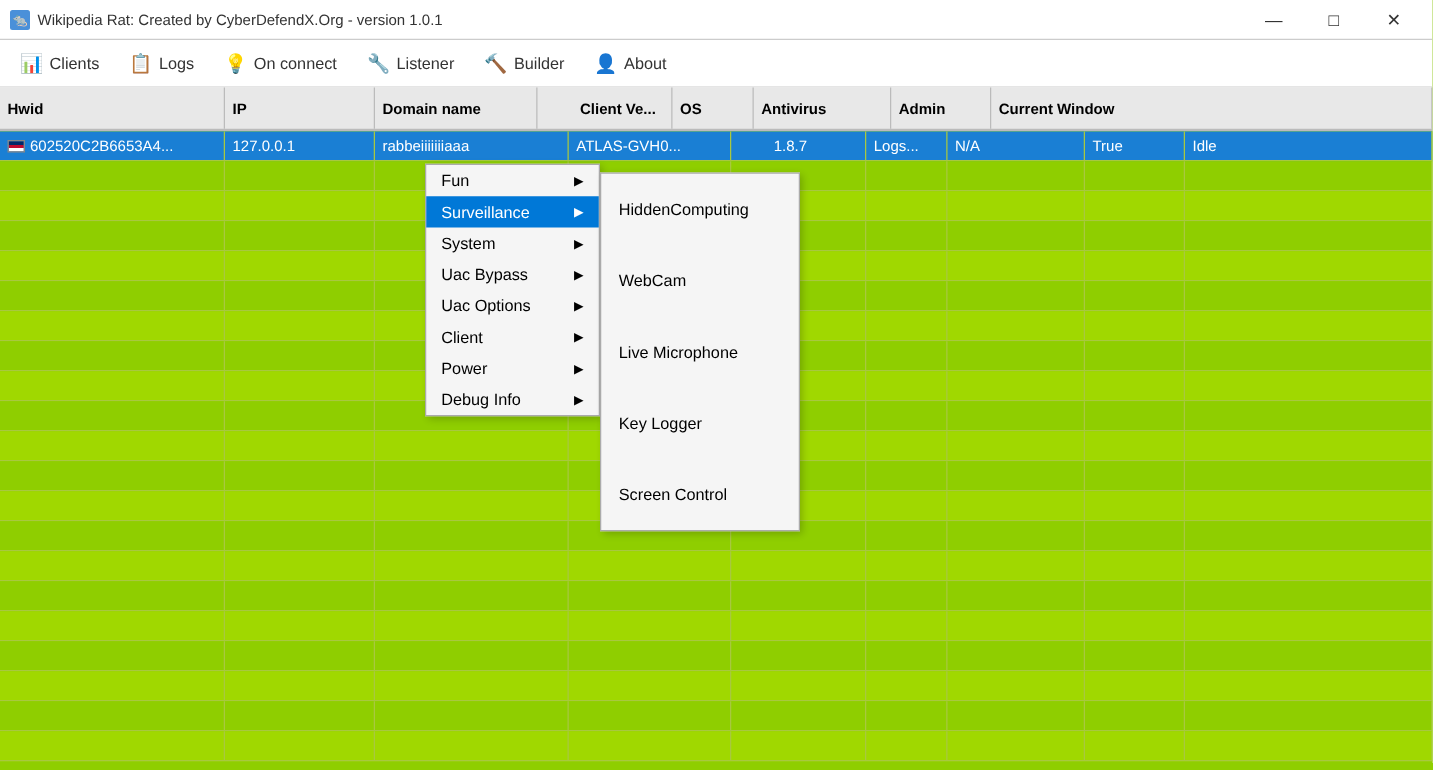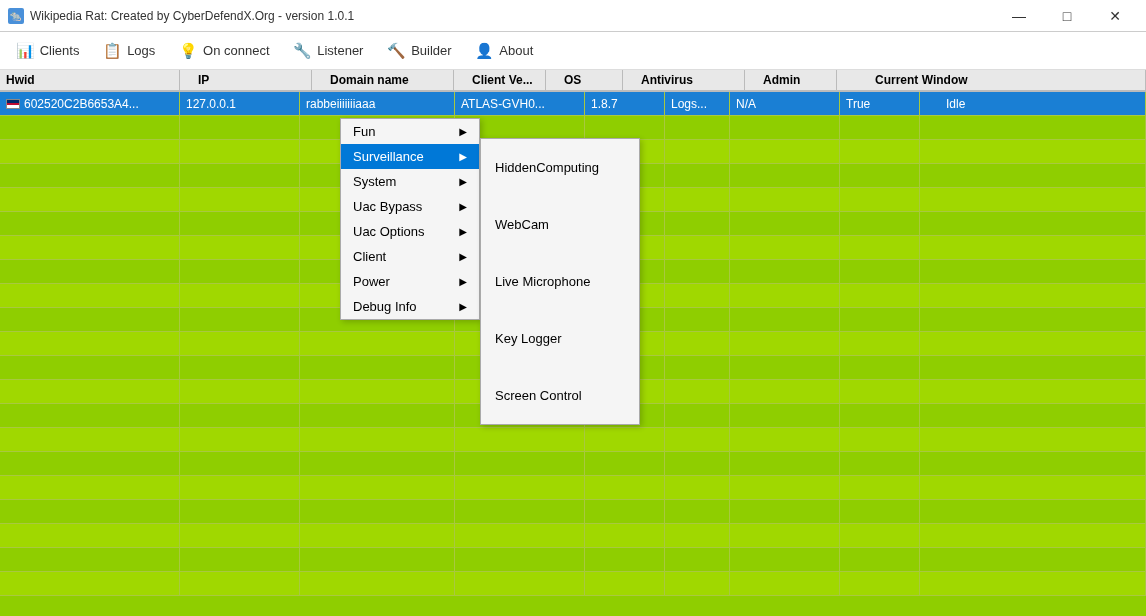--- a/index.html
+++ b/index.html
@@ -27,21 +27,21 @@
       display: flex; align-items: center; gap: 5px;
       padding: 4px 12px; cursor: pointer; border-radius: 3px;
       font-size: 13px; color: #333; user-select: none;
     }
     .menu-item-icon { font-size: 15px; }
 
     
     #table-header {
       display: flex; background: #e8e8e8;
       border-bottom: 2px solid #bbb;
-      height: 22px; align-items: flex-end; gap: 12px;
+      height: 35px; align-items: flex-end;
     }
     .col-header {
       padding: 3px 6px; font-size: 12px; font-weight: bold;
       border-right: 1px solid #bbb; overflow: hidden; white-space: nowrap;
       height: 100%; display: flex; align-items: center;
     }
 
     
     #table-body { flex: 1; overflow-y: auto; }
     .table-row { display: flex; height: 24px; border-bottom: 1px solid #a8c840; align-items: center; }
@@ -50,25 +50,25 @@
     .cell {
       padding: 2px 6px; font-size: 12px; border-right: 1px solid #a8c840;
       overflow: hidden; white-space: nowrap; height: 100%; display: flex; align-items: center;
     }
 
     
     .col-hwid { width: 180px; min-width: 180px; }
     .col-ip { width: 120px; min-width: 120px; }
     .col-username { width: 155px; min-width: 155px; }
     .col-domain { width: 130px; min-width: 130px; }
-    .col-clientver { width: 80px; min-width: 80px; }
+    .col-clientver { width: 80px; min-width: 80px; margin-left: 28px; }
     .col-os { width: 65px; min-width: 65px; }
     .col-antivirus { width: 110px; min-width: 110px; }
     .col-admin { width: 80px; min-width: 80px; }
-    .col-currentwin { flex: 1; margin-left: 20px; }
+    .col-currentwin { flex: 1; }
 
     
     #context-menu-layer {
       position: absolute; top: 0; left: 0; width: 100%; height: 100%;
       pointer-events: none;
     }
     .ctx-menu {
       position: absolute;
       background: #f5f5f5;
       border: 1px solid #aaa;
@@ -427,21 +427,21 @@
             <div class="cell col-admin"></div>
             <div class="cell col-currentwin"></div>
           </div>
         </div>
     </div>
   </div>
 </div>
 
 <div id="context-menu-layer">
 
-  <div class="ctx-menu" id="ctx-main" style="left:340px; top:118px;">
+  <div class="ctx-menu" id="ctx-main" style="left:340px; top:131px;">
     <div class="ctx-item">
       <span>Fun</span>
       <span class="ctx-arrow">▶</span>
     </div>
     <div class="ctx-item active">
       <span>Surveillance</span>
       <span class="ctx-arrow">▶</span>
     </div>
     <div class="ctx-item">
       <span>System</span>

